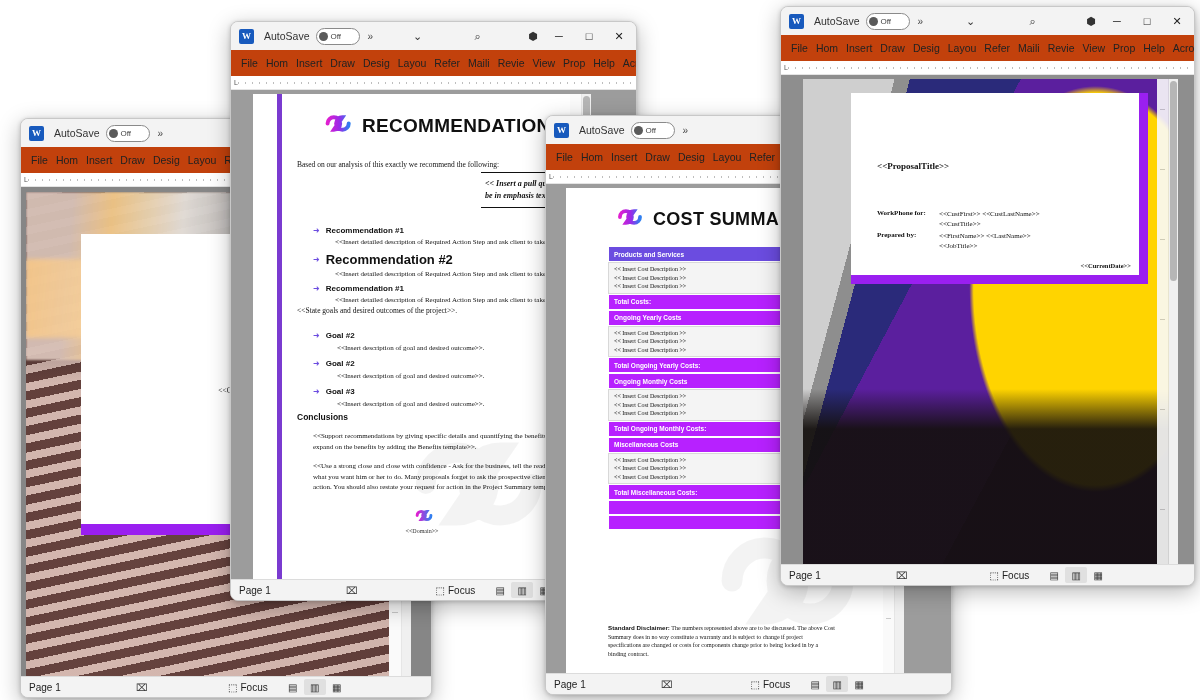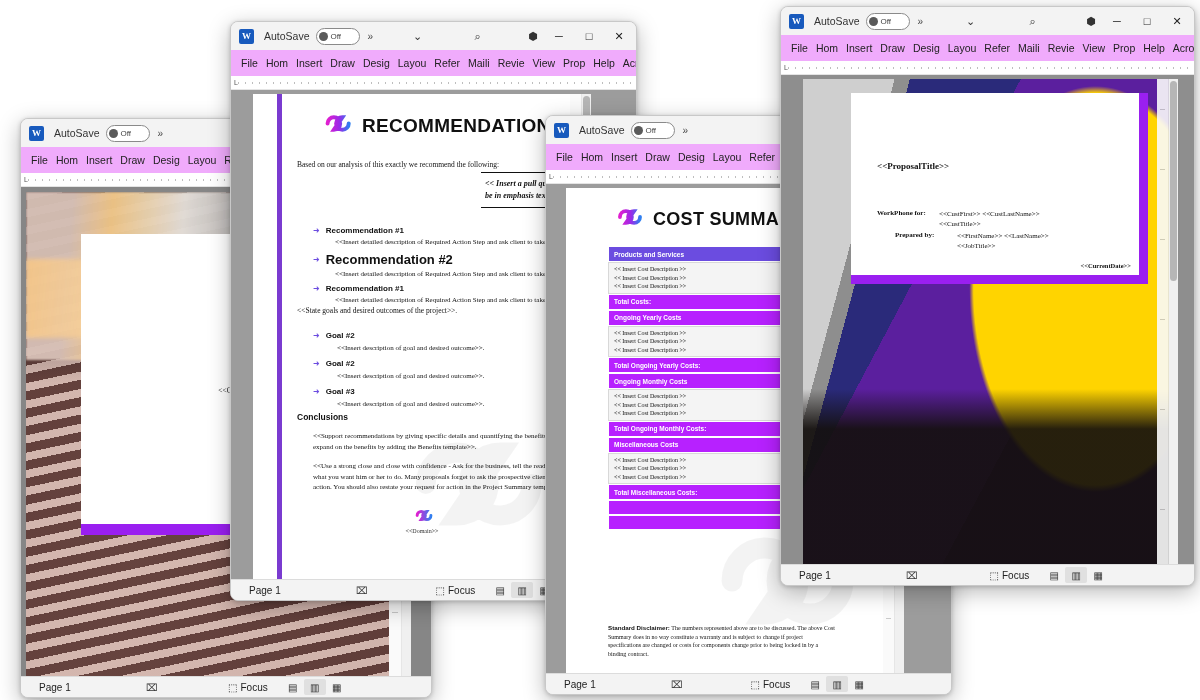--- a/index.html
+++ b/index.html
@@ -40,21 +40,21 @@
   .chev-more{font-size:10px;color:#444;margin-left:8px;}
   .tb-spacer{flex:1 1 auto;}
   .tb-icon{
     width:22px;height:22px;display:flex;align-items:center;justify-content:center;
     color:#333;font-size:11px;flex:0 0 auto;
   }
   .win-ctrl{width:30px;height:26px;display:flex;align-items:center;justify-content:center;
     font-size:11px;color:#222;flex:0 0 auto;}
   
   .ribbon{
-    height:26px;flex:0 0 26px;background:#f0abfc;display:flex;align-items:center;
+    height:26px;flex:0 0 26px;background:#c2410c;display:flex;align-items:center;
     padding-left:6px;overflow:hidden;border-bottom:0;
   }
   .rtab{
     font-size:10.5px;color:#222;padding:2px 4px;white-space:nowrap;
     overflow:hidden;flex:0 0 auto;
   }
   .rb-spacer{flex:1 1 auto;}
   
   .ruler{
     height:13px;flex:0 0 13px;background:#fff;border-bottom:1px solid #e4e4e4;
@@ -83,21 +83,21 @@
   .vruler{
     position:absolute;left:0;top:0;bottom:0;width:11px;background:#fff;
     border-right:1px solid #e6e6e6;
   }
   .vruler .vt{
     position:absolute;left:3px;right:3px;height:1px;background:#999;opacity:.5;
   }
   
   .statusbar{
     height:20px;flex:0 0 20px;background:#f3f3f3;border-top:1px solid #dcdcdc;
-    display:flex;align-items:center;font-size:10px;color:#222;padding:0 18px;gap:0;
+    display:flex;align-items:center;font-size:10px;color:#222;padding:0 8px;gap:0;
   }
   .sb-page{margin-right:0;}
   .sb-gap1{width:70px;}
   .sb-gap2{flex:1 1 auto;}
   .sb-ico{
     width:22px;height:16px;display:flex;align-items:center;justify-content:center;
     font-size:10px;color:#333;
   }
   .sb-focus{display:flex;align-items:center;gap:3px;font-size:10px;}
   .sb-ico.sel{background:#e0e0e0;border-radius:2px;}
@@ -629,21 +629,21 @@
 
       <div style="position:absolute;left:48px;top:14px;width:290px;height:182px;background:#fff;">
         <div style="position:absolute;left:26px;top:68px;font-size:9px;font-weight:bold;color:#111;font-family:'Liberation Serif',serif;">&lt;&lt;ProposalTitle&gt;&gt;</div>
         <div style="position:absolute;left:26px;top:116px;display:flex;font-family:'Liberation Serif',serif;font-size:7px;color:#111;">
           <div style="width:62px;font-weight:bold;">WorkPhone for:</div>
           <div style="line-height:10px;">
             <div>&lt;&lt;CustFirst&gt;&gt; &lt;&lt;CustLastName&gt;&gt;</div>
             <div>&lt;&lt;CustTitle&gt;&gt;</div>
           </div>
         </div>
-        <div style="position:absolute;left:44px;top:138px;display:flex;font-family:'Liberation Serif',serif;font-size:7px;color:#111;">
+        <div style="position:absolute;left:26px;top:138px;display:flex;font-family:'Liberation Serif',serif;font-size:7px;color:#111;">
           <div style="width:62px;font-weight:bold;">Prepared by:</div>
           <div style="line-height:10px;">
             <div>&lt;&lt;FirstName&gt;&gt; &lt;&lt;LastName&gt;&gt;</div>
             <div>&lt;&lt;JobTitle&gt;&gt;</div>
           </div>
         </div>
         <div style="position:absolute;right:10px;bottom:6px;font-family:'Liberation Serif',serif;font-size:6.5px;font-weight:bold;color:#111;">&lt;&lt;CurrentDate&gt;&gt;</div>
       </div>
 
       <div class="purplebar" style="position:absolute;left:48px;top:196px;width:297px;height:9px;"></div>

